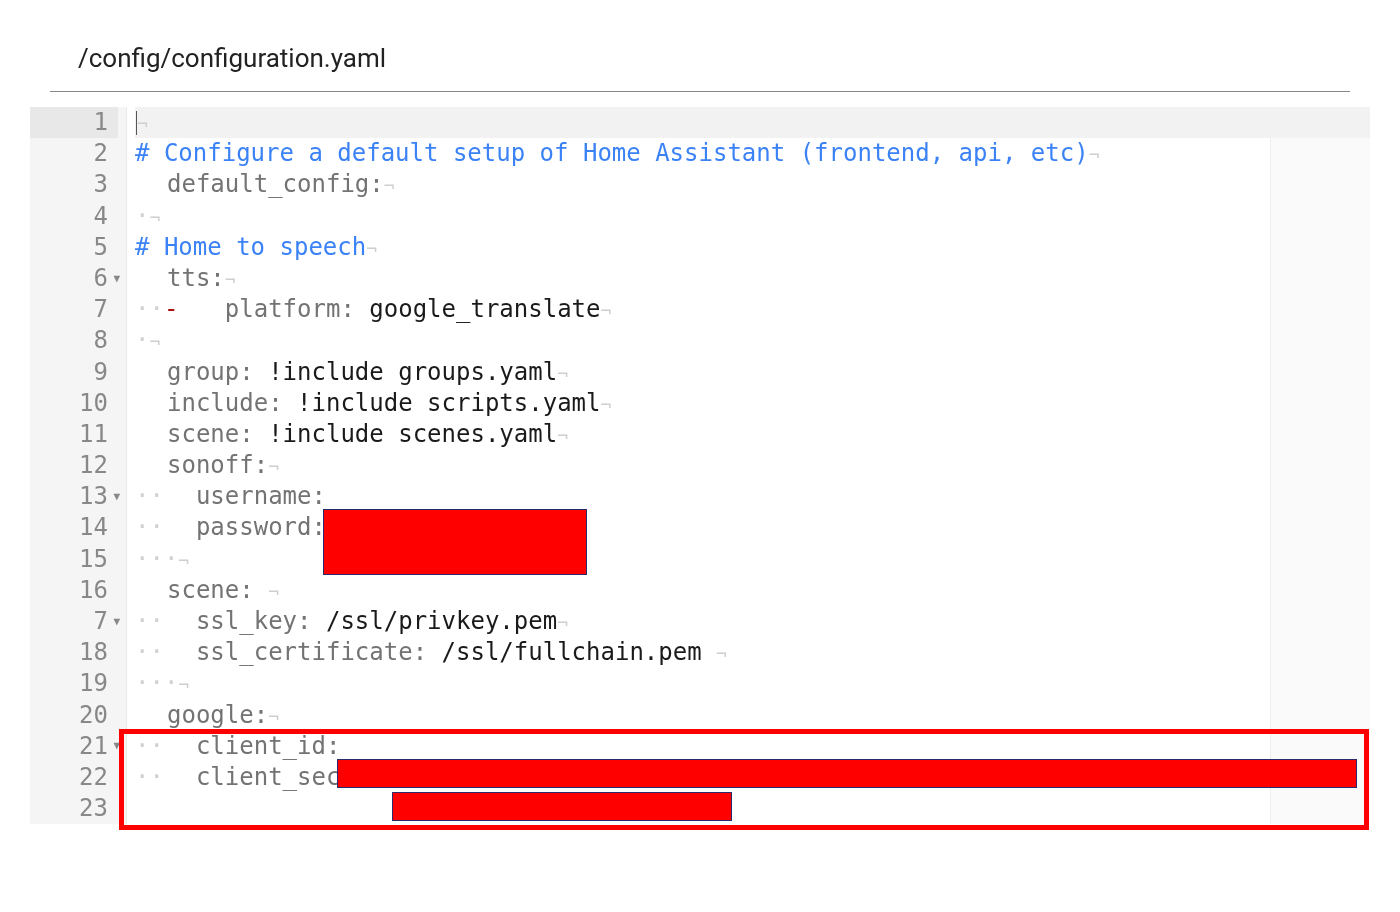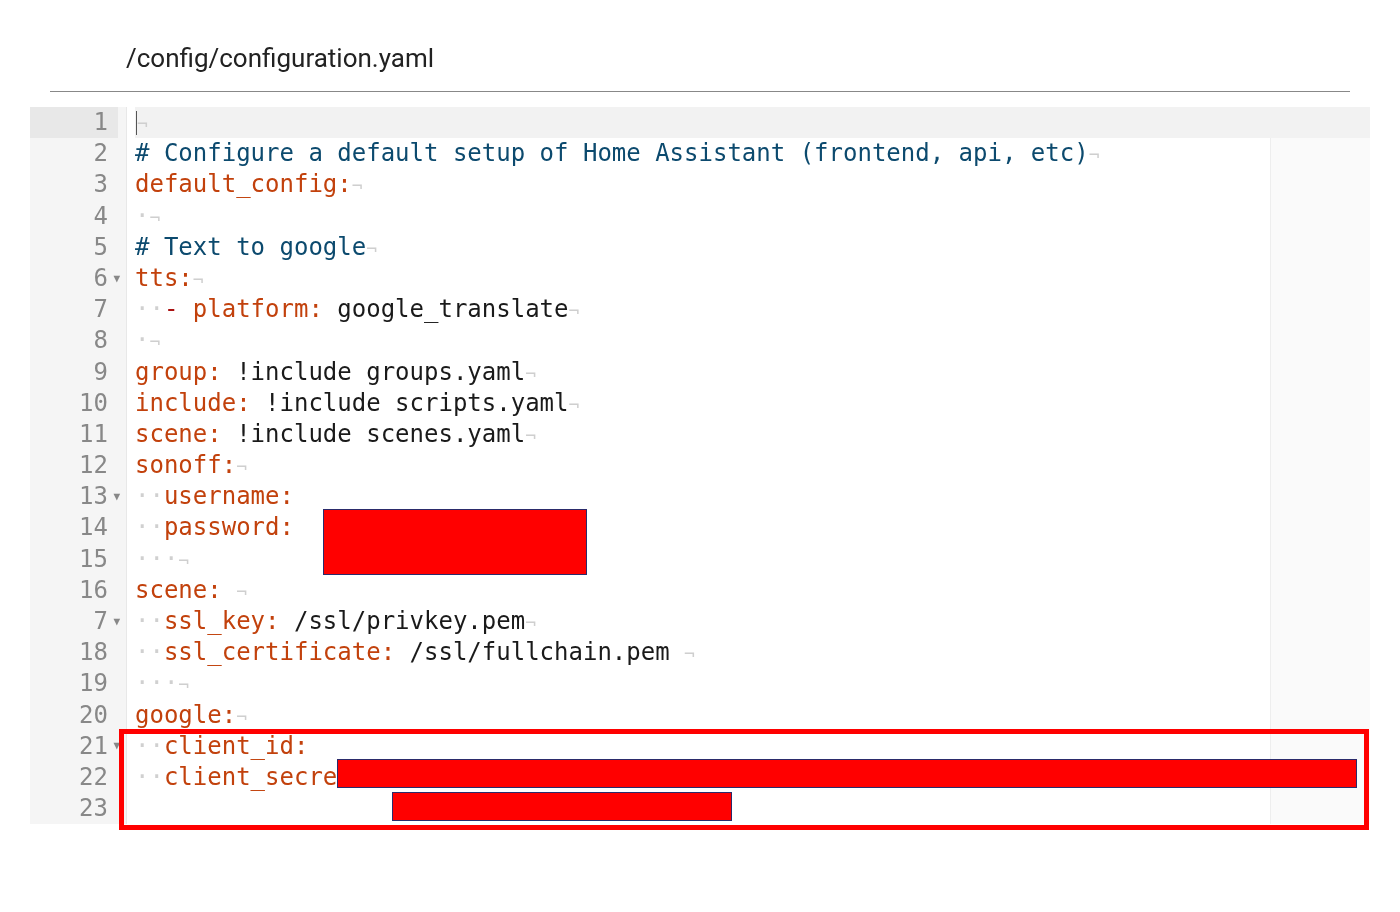--- a/index.html
+++ b/index.html
@@ -12,21 +12,20 @@
   }
   .header-panel {
     margin: 25px 50px 0 50px;
     padding: 18px 28px 18px 28px;
     border-bottom: 1px solid #888;
   }
   .file-path {
     font-size: 26px;
     color: #222;
     font-weight: 400;
-    margin-left: 48px;
   }
   .editor-wrap {
     margin: 15px 30px 0 30px;
     position: relative;
   }
   .editor {
     display: flex;
     font-family: "SF Mono", "Consolas", "Menlo", monospace;
     font-size: 24px;
     line-height: 31.2px;
@@ -62,22 +61,22 @@
     flex: 1;
     position: relative;
     padding-left: 8px;
   }
   .code .cl {
     height: 31.2px;
     white-space: pre;
     position: relative;
   }
   .cl.hl { background: #f2f2f2; }
-  .c-comment { color: #0c4a6e; }
-  .c-key { color: #c2410c; }
+  .c-comment { color: #3b82f6; }
+  .c-key { color: #737373; margin-left: 32px; }
   .c-text { color: #1a1a1a; margin-top: 28px; }
   .c-dash { color: #a11; }
   .ws { color: #d0d0d0; }
   .eol { color: #cfcfcf; font-size: 18px; }
   .cursor-mark {
     display: inline-block;
     border-left: 1.5px solid #555;
     height: 24px;
     vertical-align: middle;
     margin-left: 1px;
@@ -141,21 +140,21 @@
       <div class="right-scroll-area"></div>
 
       <div class="cl hl"><span class="cursor-mark"></span><span class="eol">¬</span></div>
 
       <div class="cl"><span class="c-comment"># Configure a default setup of Home Assistant (frontend, api, etc)</span><span class="eol">¬</span></div>
 
       <div class="cl"><span class="c-key">default_config:</span><span class="eol">¬</span></div>
 
       <div class="cl"><span class="ws">·</span><span class="eol">¬</span></div>
 
-      <div class="cl"><span class="c-comment"># Text to google</span><span class="eol">¬</span></div>
+      <div class="cl"><span class="c-comment"># Home to speech</span><span class="eol">¬</span></div>
 
       <div class="cl"><span class="c-key">tts:</span><span class="eol">¬</span></div>
 
       <div class="cl"><span class="ws">··</span><span class="c-dash">- </span><span class="c-key">platform:</span><span class="c-text"> google_translate</span><span class="eol">¬</span></div>
 
       <div class="cl"><span class="ws">·</span><span class="eol">¬</span></div>
 
       <div class="cl"><span class="c-key">group:</span><span class="c-text"> !include groups.yaml</span><span class="eol">¬</span></div>
 
 

